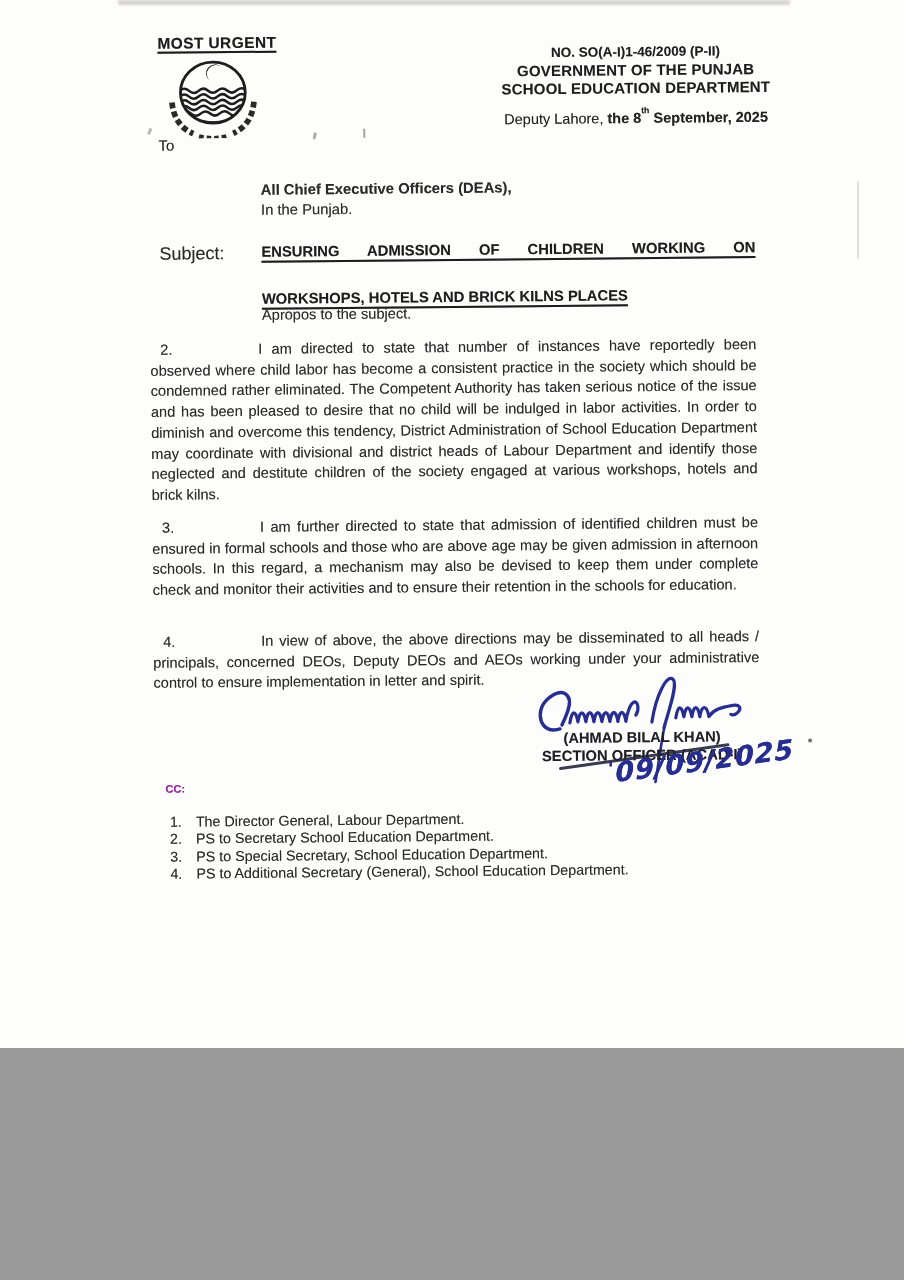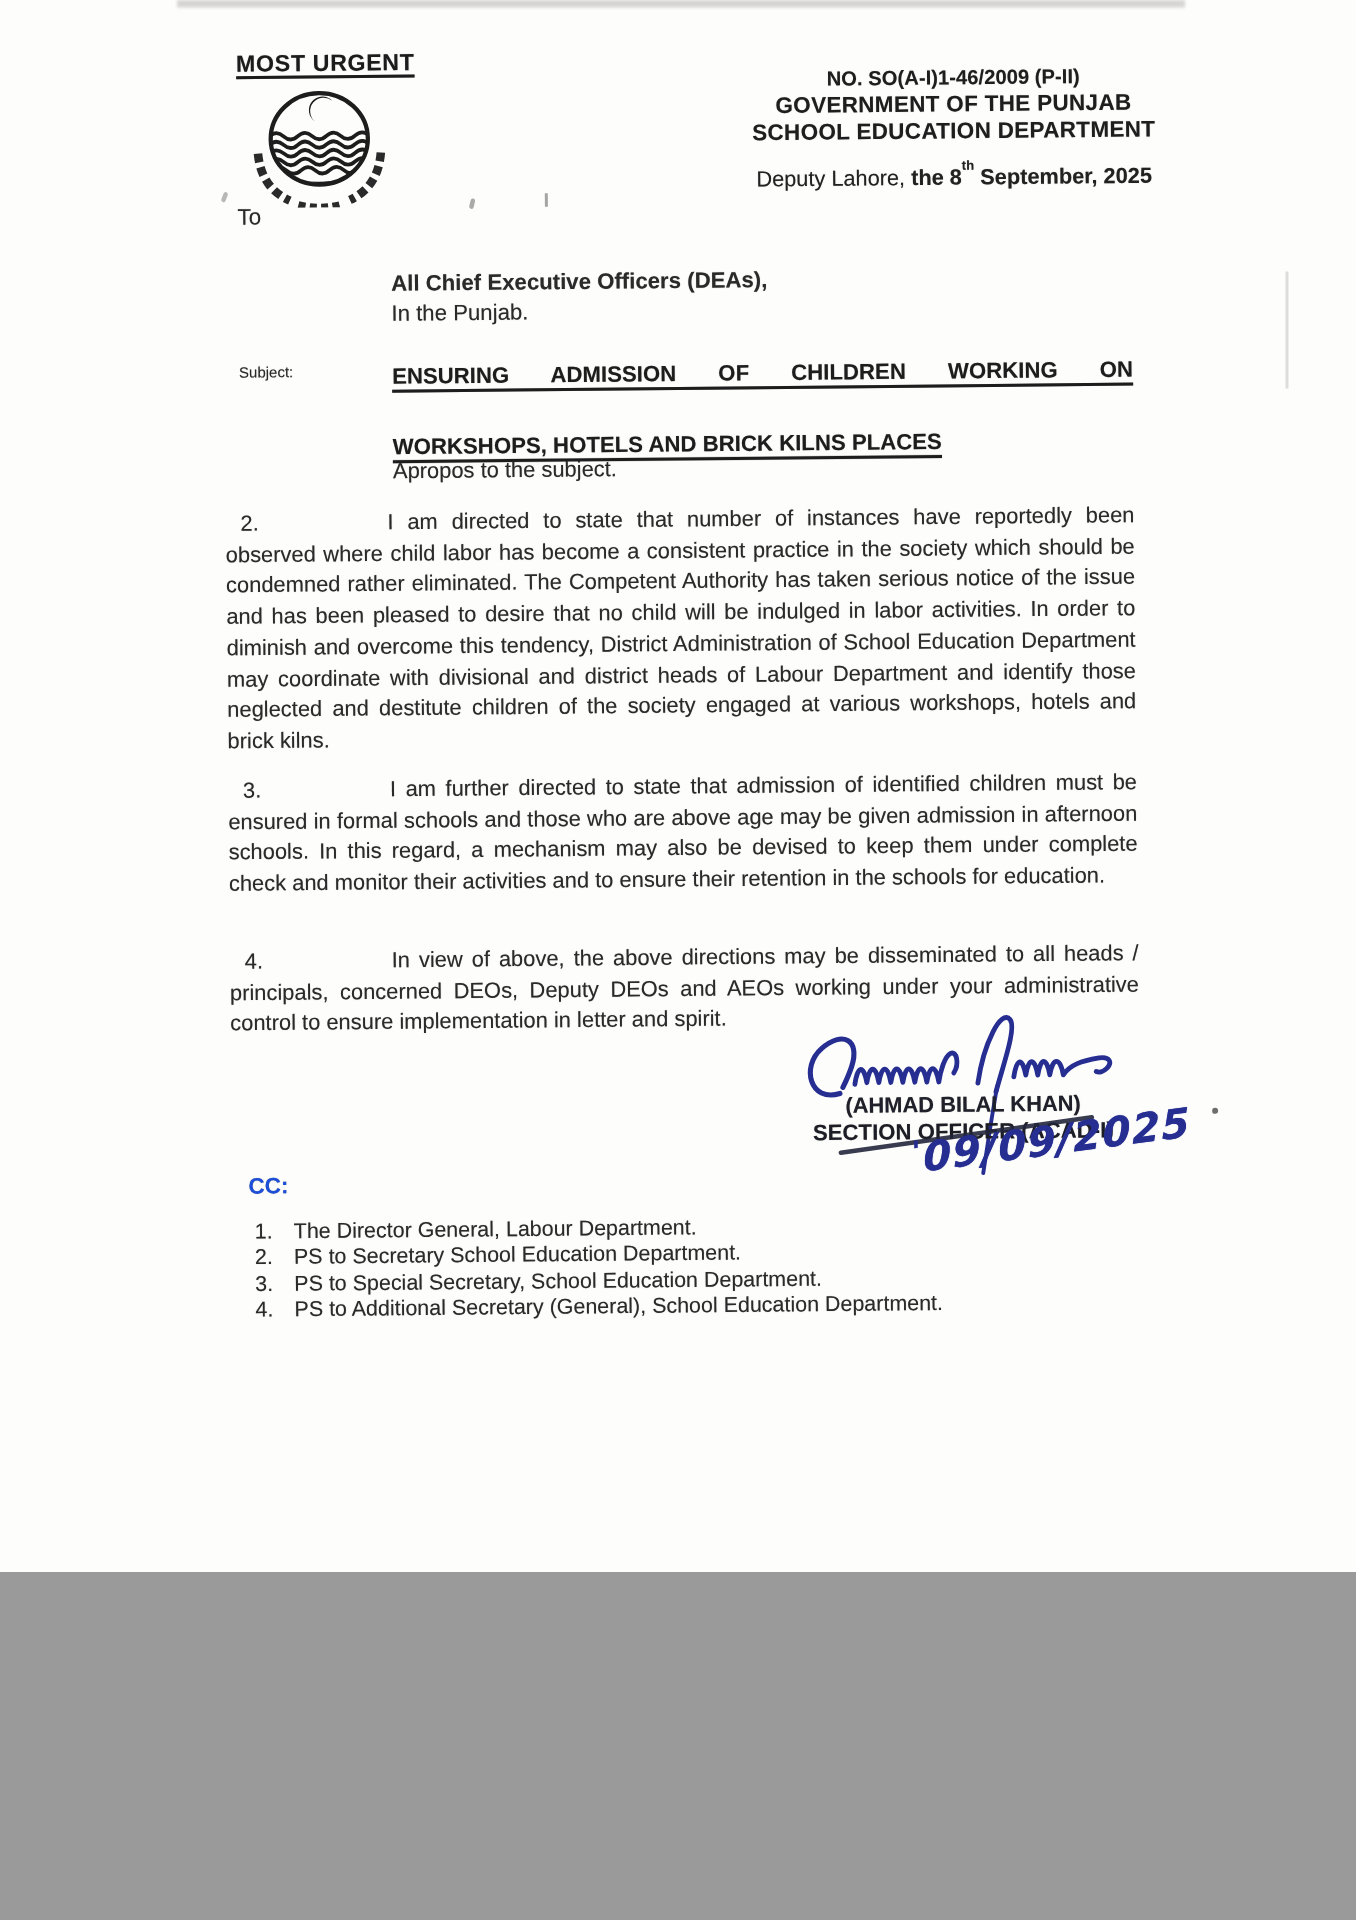--- a/index.html
+++ b/index.html
@@ -29,21 +29,21 @@
   .hdr{left:468px;top:45px;width:344px;text-align:center;line-height:18px;color:#1e1e1e;}
   .hdr .ref{font-size:13.5px;font-weight:700;}
   .hdr .org{font-size:15px;font-weight:700;letter-spacing:.2px;}
   .dateline{left:468px;top:111px;width:344px;text-align:center;font-size:14.5px;white-space:nowrap;color:#222;}
   .dateline b{font-weight:700;}
   .dateline sup{font-size:60%;position:relative;top:-.45em;font-weight:700;}
   .to{left:162px;top:134px;font-size:15px;}
   .addressee{left:264px;top:178px;font-size:14.8px;line-height:20px;}
   .addressee .l1{font-weight:700;}
   
-  .subj-label{left:162px;top:241px;font-size:10px;}
+  .subj-label{left:162px;top:241px;font-size:18px;}
   .subj{left:264px;top:240px;width:494px;font-size:14.8px;font-weight:700;color:#1d1d1d;line-height:20px;}
   .subj .line{text-decoration:underline;text-decoration-thickness:2px;text-underline-offset:4px;}
   .subj .l1{text-align:justify;}
   .subj .l1::after{content:"";display:inline-block;width:100%;height:0;line-height:0;vertical-align:top;}
   .subj .l2{margin-top:7px;}
   .salutation{left:264px;top:305px;font-size:14.6px;}
   
   .para{left:152px;width:606px;margin:0;font-size:14.6px;line-height:20.7px;
     text-align:justify;text-indent:108px;position:absolute;}
   .pnum{position:absolute;left:10px;top:0;text-indent:0;}
@@ -51,21 +51,21 @@
   .sig-svg{left:532px;top:678px;}
   .sig-name{left:515px;top:731px;width:250px;text-align:center;font-size:14.6px;font-weight:600;color:#20202a;}
   .sig-title{left:500px;top:749px;width:280px;text-align:center;font-size:14.8px;font-weight:700;color:#1d1d26;}
   .strike{left:556px;top:757px;width:172px;height:3px;background:var(--strike);
     transform:rotate(-7.5deg);border-radius:2px;opacity:.9;}
   .hw-date{left:605px;top:748px;font-family:"DejaVu Sans",sans-serif;font-style:italic;font-weight:700;
     font-size:27px;color:var(--ink-blue);transform:rotate(-7deg) skewX(-6deg);letter-spacing:1px;
     text-shadow:0 0 .5px var(--ink-blue);}
   .hw-date::before{content:"'";font-size:18px;position:relative;top:-8px;margin-right:1px;}
   
-  .cc-label{left:163px;top:780px;font-size:15px;font-weight:700;color:#1d4ed8;}
+  .cc-label{left:163px;top:780px;font-size:11px;font-weight:700;color:#a21caf;}
   .cc-list{left:167px;top:811px;font-size:14.3px;line-height:17.4px;}
   .cc-row{display:flex;}
   .cc-num{width:26px;flex:0 0 26px;}
   
   .wm{position:absolute;display:flex;align-items:center;}
   .cs-icon{position:relative;display:flex;align-items:center;justify-content:center;
     background:var(--camscanner-dark);color:#bef264;font-family:"DejaVu Sans",sans-serif;font-weight:700;overflow:hidden;}
   .cs-icon::after{content:"";position:absolute;left:0;right:0;bottom:0;background:var(--camscanner-teal);}
   .wm-big{left:727px;top:1198px;}
   .wm-big .cs-icon{width:31px;height:31px;border-radius:7px;font-size:16px;letter-spacing:-.5px;}

